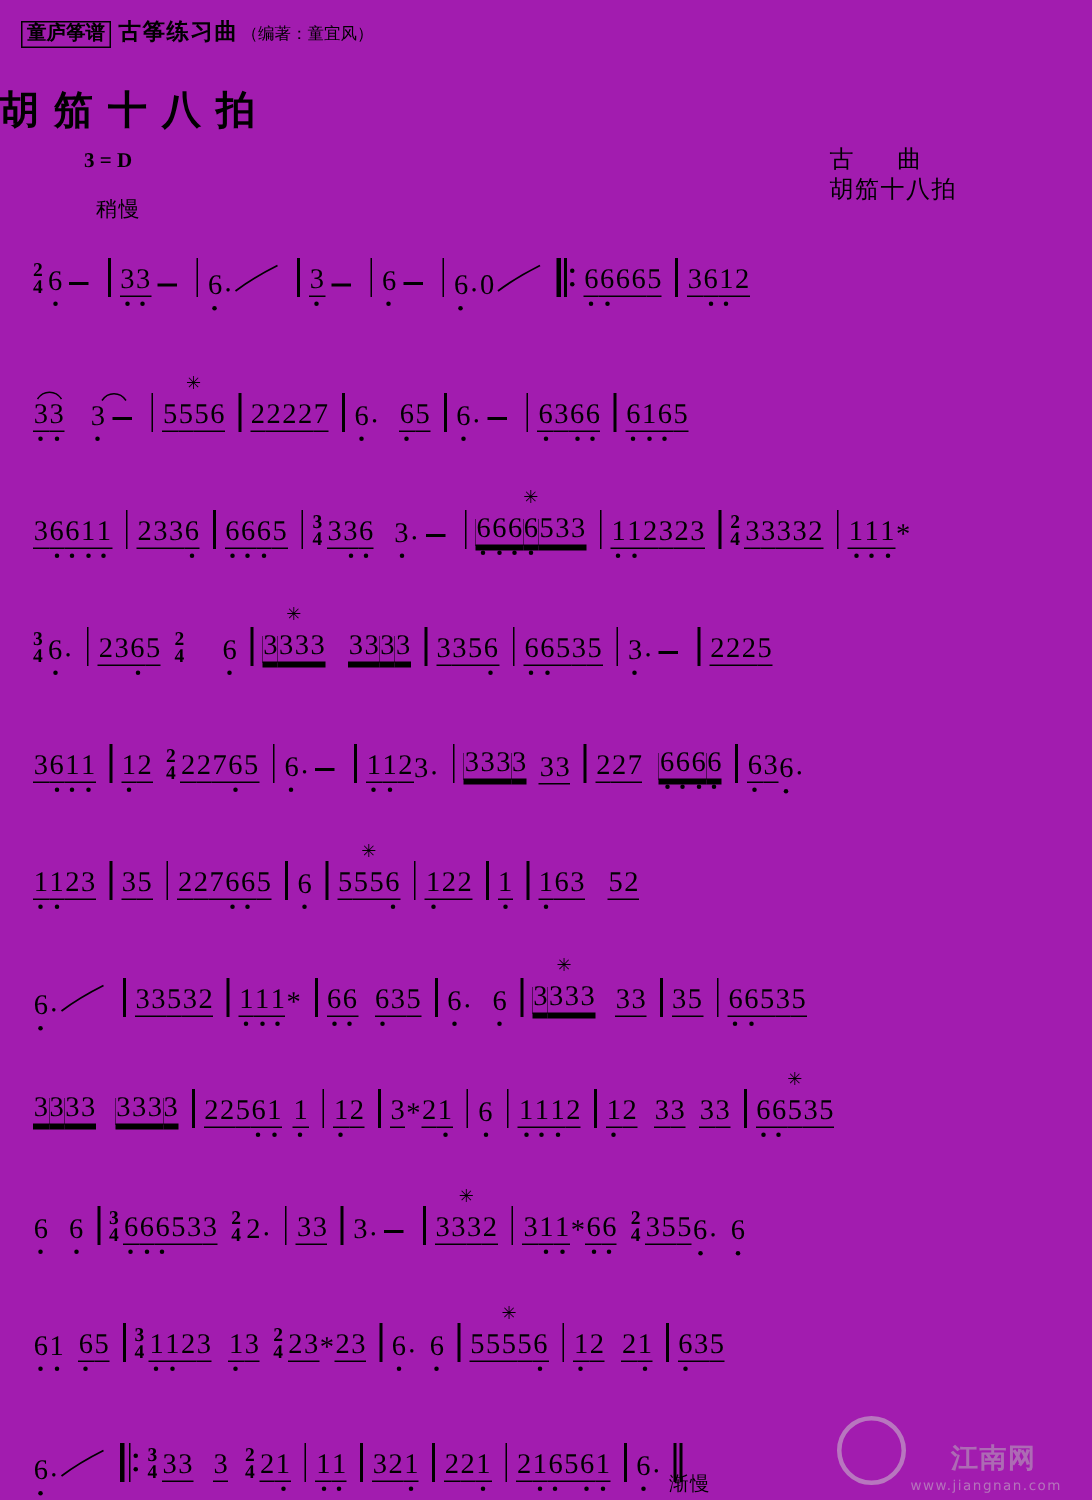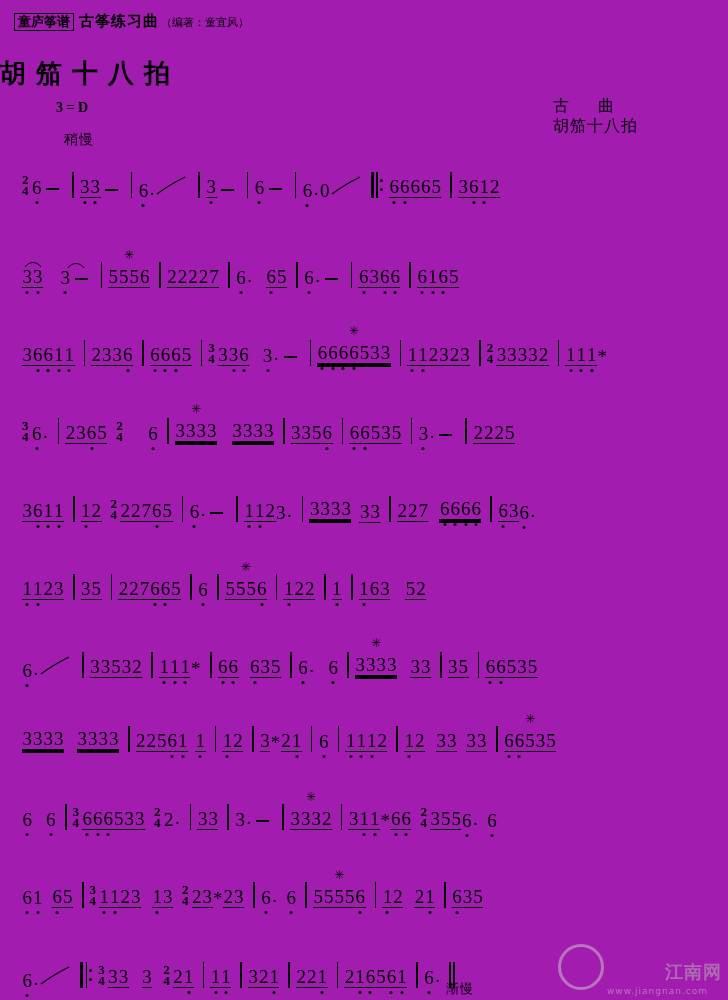--- a/index.html
+++ b/index.html
@@ -258,21 +258,21 @@
     position: absolute;
     right: 6px;
     bottom: 6px;
     width: 180px;
     height: 56px;
     opacity: 0.5;
     pointer-events: none;
   }
   .wm-text {
     position: absolute;
-    right: 0;
+    right: 31px;
     bottom: 10px;
     font-size: 18px;
     font-weight: bold;
     color: #b9b9b9;
     font-family: "DejaVu Sans", sans-serif;
     letter-spacing: 1px;
   }
   .wm-sub {
     position: absolute;
     right: 14px;

